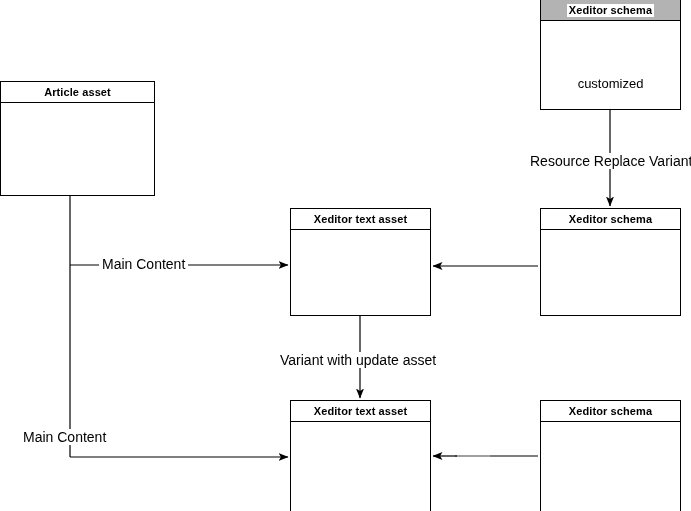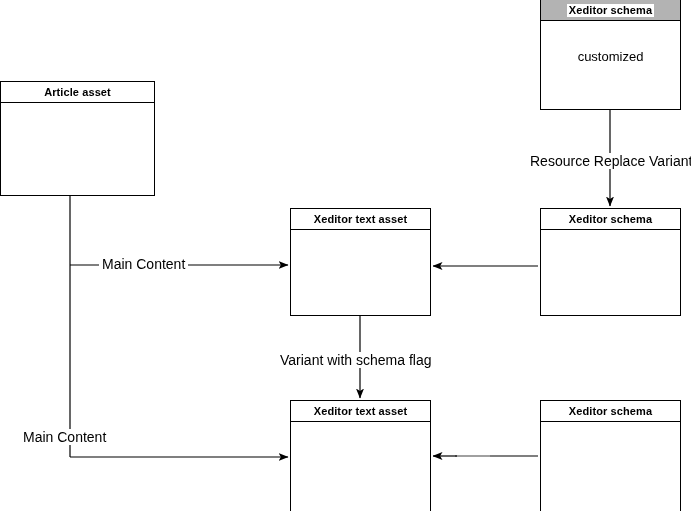--- a/index.html
+++ b/index.html
@@ -39,21 +39,21 @@
   .node-header.gray {
     background: #b3b3b3;
   }
   .node-header.gray .hdr-text {
     background: #ffffff;
     padding: 0 2px;
     line-height: 13px;
   }
   .node-body {
     display: flex;
-    align-items: center;
+    align-items: flex-end;
     justify-content: center;
     font-size: 13px;
     height: calc(100% - 21px);
     text-align: center;
   }
   .node-body .body-text {
     display: block;
     margin-bottom: 18px;
   }
   .edge-label {
@@ -167,17 +167,17 @@
     </div>
     <div class="node-body">
       <span class="body-text"></span>
     </div>
   </div>
 
   <div class="edge-label" style="left:527px; top:153px;">Resource Replace Variant</div>
 
   <div class="edge-label" style="left:99px; top:256px;">Main Content</div>
 
-  <div class="edge-label" style="left:277px; top:352px;">Variant with schema flag</div>
+  <div class="edge-label" style="left:277px; top:352px;">Variant with update asset</div>
 
   <div class="edge-label" style="left:20px; top:429px;">Main Content</div>
 
 </div>
 
 </body></html>

